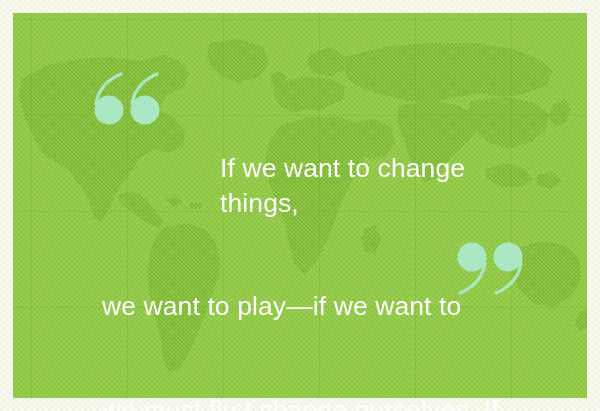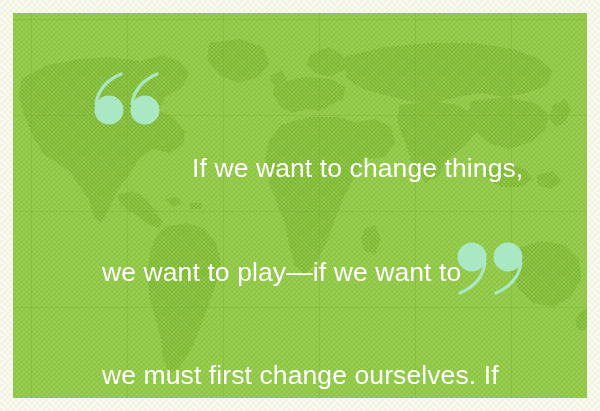--- a/index.html
+++ b/index.html
@@ -82,21 +82,21 @@
     left: 102px;
     top: 82px;
     width: 430px;
     color: #ffffff;
     font-size: 26.5px;
     line-height: 34.5px;
     font-weight: 400;
     letter-spacing: .1px;
     white-space: pre-wrap;
   }
-  #quote-line-1 { padding-left: 90px; }
+  #quote-line-1 { padding-left: 90px; margin-left: 28px; }
 
   #quote-attribution {
     position: absolute;
     left: 102px;
     top: 301px;
     color: #ffffff;
     font-size: 13.5px;
     font-weight: 700;
     letter-spacing: 1.15px;
     white-space: pre;

